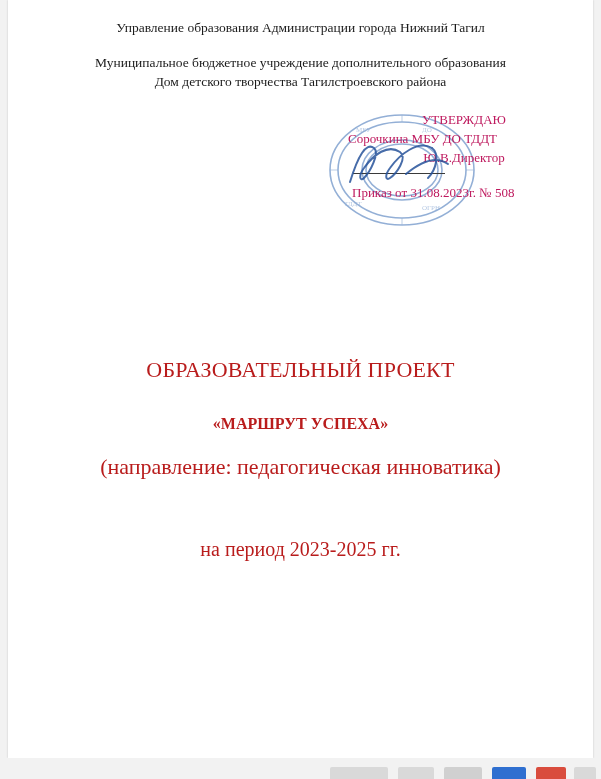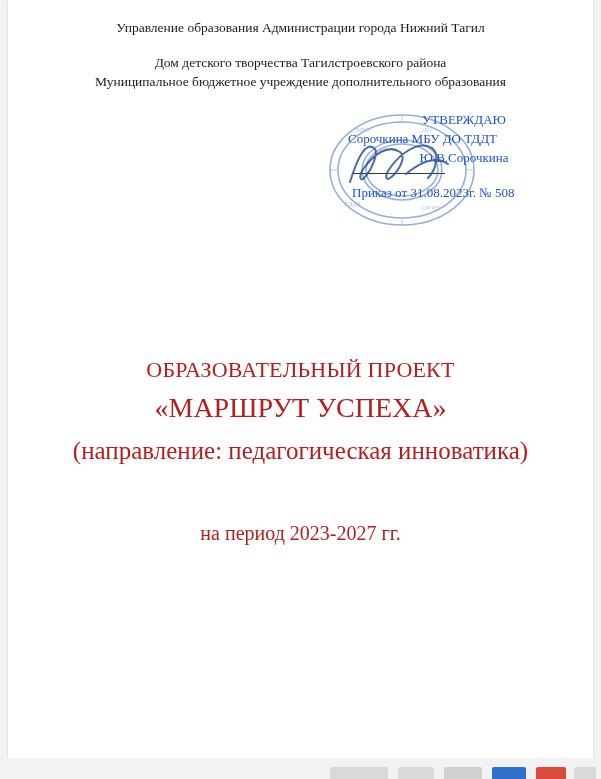--- a/index.html
+++ b/index.html
@@ -40,21 +40,21 @@
     line-height: 19px;
   }
   .approve-block {
     position: absolute;
     left: 340px;
     top: 110px;
     width: 210px;
     text-align: left;
     font-size: 13px;
     line-height: 19px;
-    color: #1d4ed8;
+    color: #be185d;
     z-index: 3;
   }
   .approve-block .ap-line {
     white-space: nowrap;
   }
   .approve-block .ap-center {
     text-align: center;
     padding-left: 22px;
   }
   .approve-block .ap-order {
@@ -99,27 +99,27 @@
     width: 100%;
     text-align: center;
     color: #b91c1c;
   }
   .t-main {
     font-size: 22px;
     letter-spacing: 0.2px;
     line-height: 30px;
   }
   .t-quoted {
-    font-size: 28px;
-    font-weight: normal;
+    font-size: 16px;
+    font-weight: bold;
     line-height: 30px;
-    margin-top: 8px;
+    margin-top: 24px;
   }
   .t-direction {
-    font-size: 25px;
+    font-size: 22px;
     line-height: 28px;
     margin-top: 14px;
   }
   .t-period {
     font-size: 20px;
     line-height: 28px;
     margin-top: 54px;
   }
 
   
@@ -145,22 +145,22 @@
   .bb-gray4 { left: 574px; width: 22px; background: #d9d9d9; }
 </style>
 </head>
 <body>
 
 <div class="page">
 
   <div class="header-block">
     <div class="header-line">Управление образования Администрации города Нижний Тагил</div>
     <div class="header-gap"></div>
+    <div class="sub-line">Муниципальное бюджетное учреждение дополнительного образования</div>
     <div class="sub-line">Дом детского творчества Тагилстроевского района</div>
-    <div class="sub-line">Муниципальное бюджетное учреждение дополнительного образования</div>
   </div>
 
   <div class="stamp">
     <svg width="168" height="120" viewBox="0 0 168 120" xmlns="http://www.w3.org/2000/svg">
       <g fill="none" stroke="#3c6fb5" stroke-width="1.6">
         <ellipse cx="84" cy="60" rx="72" ry="55"></ellipse>
         <ellipse cx="84" cy="60" rx="64" ry="48"></ellipse>
         <ellipse cx="84" cy="60" rx="40" ry="30"></ellipse>
         <ellipse cx="84" cy="60" rx="36" ry="26"></ellipse>
       </g>
@@ -175,41 +175,41 @@
         <line x1="84" y1="108" x2="84" y2="115"></line>
         <line x1="12" y1="60" x2="20" y2="60"></line>
         <line x1="148" y1="60" x2="156" y2="60"></line>
       </g>
     </svg>
   </div>
 
   <div class="approve-block">
     <div class="ap-line ap-center">УТВЕРЖДАЮ</div>
     <div class="ap-line">Сорочкина МБУ ДО ТДДТ</div>
-    <div class="ap-line ap-center">Ю.В.Сорочкина</div>
+    <div class="ap-line ap-center">Ю.В.Директор</div>
     <div class="ap-line ap-order">Приказ от 31.08.2023г. № 508</div>
   </div>
 
   <div class="sig-line"></div>
 
   <div class="signature">
     <svg width="120" height="56" viewBox="0 0 120 56" xmlns="http://www.w3.org/2000/svg">
       <g fill="none" stroke="#27539b" stroke-width="2" stroke-linecap="round">
         <path d="M6 48 C14 22, 22 8, 30 14 C36 19, 26 38, 20 44 C16 48, 14 42, 20 34 C30 20, 44 10, 56 18 C64 24, 52 40, 46 44 C42 47, 40 42, 46 34 C56 20, 74 6, 88 14"></path>
         <path d="M62 40 C74 30, 90 20, 104 30"></path>
         <path d="M88 14 C96 20, 92 36, 84 44"></path>
       </g>
     </svg>
   </div>
 
   <div class="title-block">
     <div class="t-main">ОБРАЗОВАТЕЛЬНЫЙ ПРОЕКТ</div>
     <div class="t-quoted">«МАРШРУТ УСПЕХА»</div>
     <div class="t-direction">(направление: педагогическая инноватика)</div>
-    <div class="t-period">на период 2023-2027 гг.</div>
+    <div class="t-period">на период 2023-2025 гг.</div>
   </div>
 
 </div>
 
 <div class="bottom-bar">
   <div class="bb-item bb-gray1"></div>
   <div class="bb-item bb-gray2"></div>
   <div class="bb-item bb-gray3"></div>
   <div class="bb-item bb-blue"></div>
   <div class="bb-item bb-red"></div>

